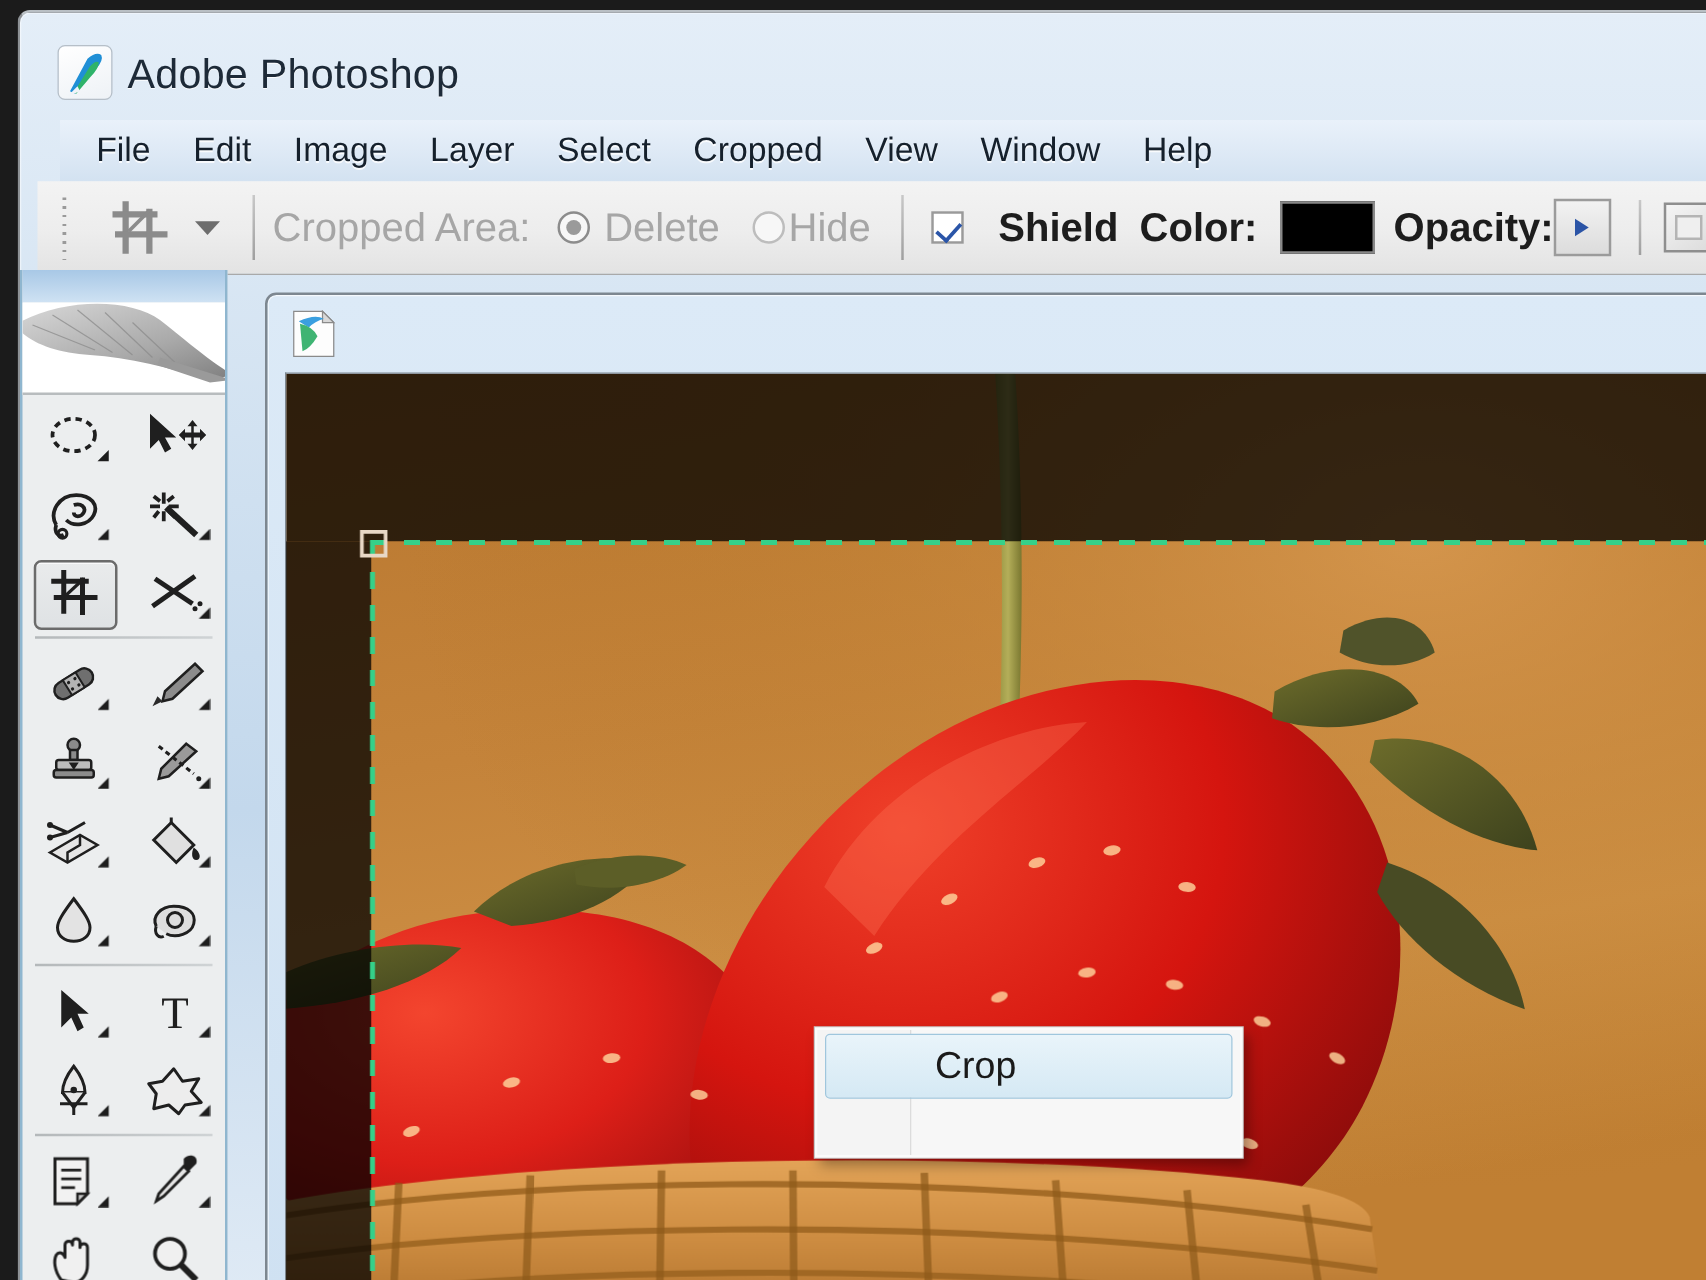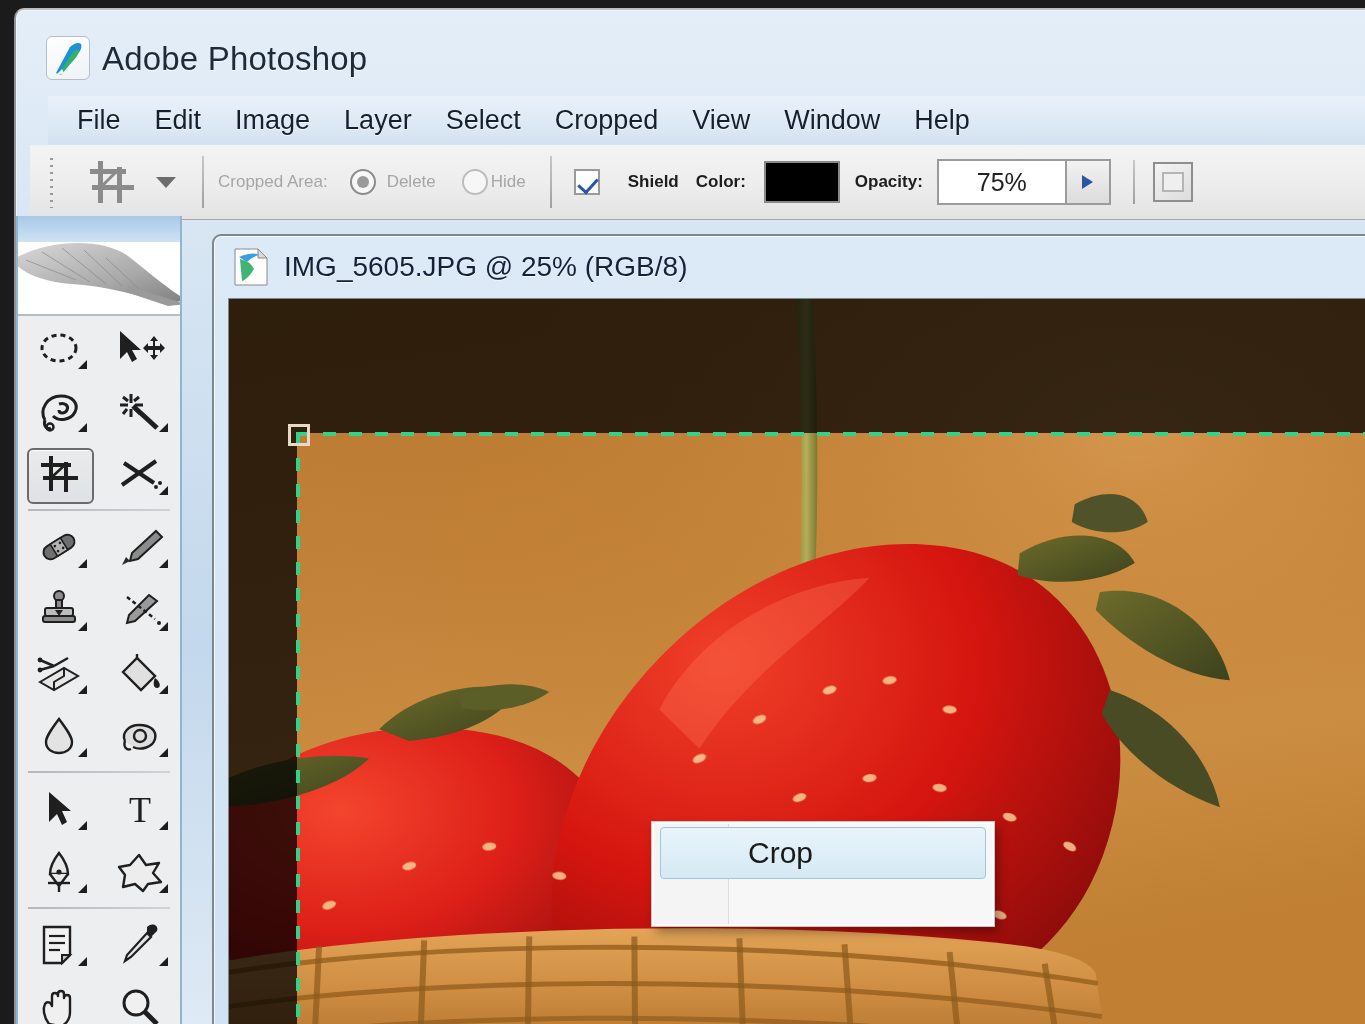--- a/index.html
+++ b/index.html
@@ -51,21 +51,21 @@
     background:linear-gradient(180deg,#f3f3f3 0%, #ededed 55%, #e3e3e3 100%);
     border-bottom:1px solid #a9a9a9;
     display:flex; align-items:center;
   }
   .grip { width:16px; height:52px; margin-left:14px; margin-right:6px;
     background-image:repeating-linear-gradient(180deg,#9a9a9a 0 2px, transparent 2px 7px);
     background-size:3px 100%; background-repeat:no-repeat; background-position:6px 2px; }
   .ob-sep { width:2px; height:52px; margin:0 14px;
     background:linear-gradient(180deg,#c8c8c8,#9f9f9f); }
   #crop-tool-icon { width:54px; height:50px; position:relative; margin-left:18px; }
-  .ob-label { font-size:17px; color:#3a3a3a; white-space:nowrap; }
+  .ob-label { font-size:32px; color:#3a3a3a; white-space:nowrap; }
   .ob-label.dim { color:#a6a6a6; }
   .radio {
     width:26px; height:26px; border-radius:50%;
     border:2px solid #bdbdbd; background:#f7f7f7; position:relative;
     display:inline-block; vertical-align:middle;
   }
   .radio.on::after {
     content:""; position:absolute; left:5px; top:5px; width:12px; height:12px;
     border-radius:50%; background:#9a9a9a;
   }
@@ -226,21 +226,20 @@
 
       <div class="ob-sep" style="margin-left:24px;margin-right:22px"></div>
 
       <span class="chk on"></span>
       <span class="ob-label" style="margin-left:28px;font-weight:bold;color:#1d1d1d">Shield</span>
 
       <span class="ob-label" style="margin-left:17px;font-weight:bold;color:#1d1d1d">Color:</span>
       <span id="color-swatch" style="margin-left:18px"></span>
 
       <span class="ob-label" style="margin-left:15px;font-weight:bold;color:#1d1d1d">Opacity:</span>
-      <span id="opacity-field" style="margin-left:14px">75%</span>
       <span id="opacity-spin">
         <span class="tri-right"></span>
       </span>
 
       <div class="ob-sep" style="margin-left:22px;margin-right:18px;height:44px"></div>
       <span id="perspective-box">
           <i></i>
         </span>
     </div>
 
@@ -248,21 +247,20 @@
 
       <div id="doc-title">
         <div id="doc-icon">
           <svg width="38" height="40" viewBox="0 0 38 40">
             <path d="M3 2 H26 L35 11 V38 H3 Z" fill="#fdfdfd" stroke="#8a8a8a"></path>
             <path d="M26 2 L35 11 H26 Z" fill="#d8d8d8" stroke="#8a8a8a"></path>
             <path d="M7 10 Q20 4 27 8 Q20 10 15 15 Z" fill="#3a9fe0"></path>
             <path d="M8 12 Q18 14 22 22 Q16 32 10 34 Z" fill="#3fb473"></path>
           </svg>
         </div>
-        <div id="doc-title-text">IMG_5605.JPG @ 25% (RGB/8)</div>
       </div>
 
       <div id="canvas-wrap">
 
         <div id="photo">
           <svg width="100%" height="100%" viewBox="0 0 1160 760" preserveAspectRatio="none">
             <defs>
               <linearGradient id="bg" x1="0" y1="0" x2="0.25" y2="1">
                 <stop offset="0%" stop-color="#b8772f"></stop>
                 <stop offset="42%" stop-color="#c4833a"></stop>

